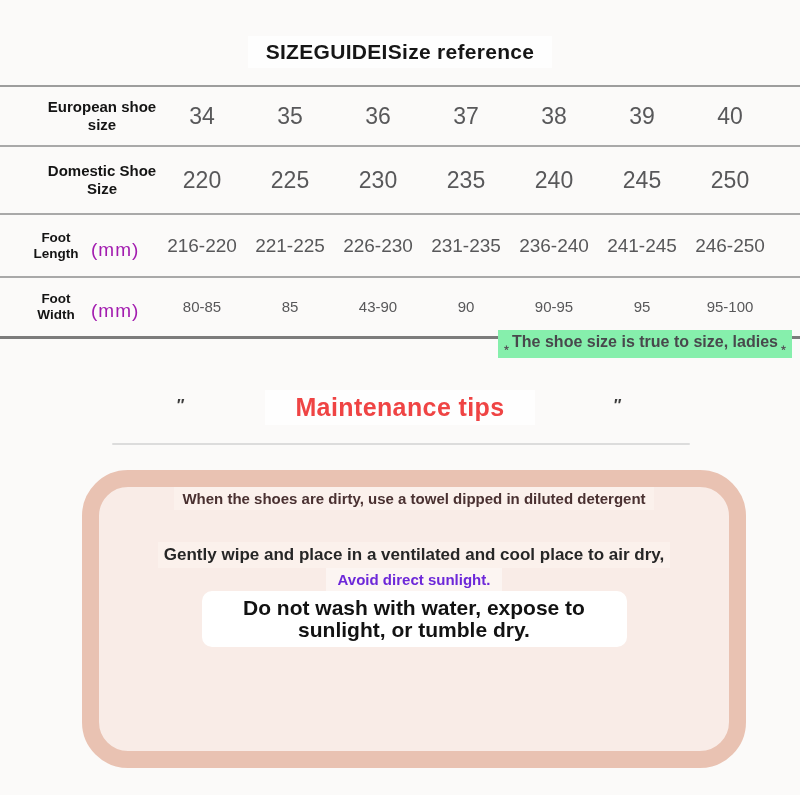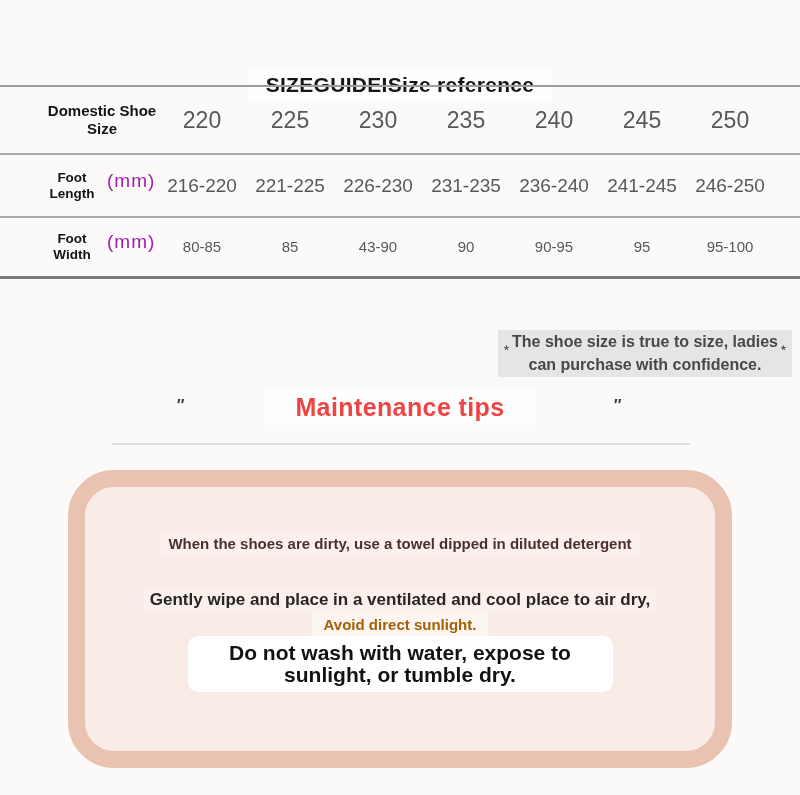--- a/index.html
+++ b/index.html
@@ -10,21 +10,20 @@
     font-family: "Liberation Sans", sans-serif;
     overflow: hidden;
   }
 
   
   .page-title {
     position: absolute;
     top: 36px; left: 0;
     width: 100%;
     text-align: center;
-    margin-top: 33px;
   }
   .page-title span {
     display: inline-block;
     background: #fefefe;
     padding: 4px 18px;
     font-size: 21px;
     font-weight: bold;
     color: #161616;
     letter-spacing: 0.3px;
   }
@@ -57,23 +56,23 @@
   .lbl-wide {
     padding-left: 44px;
     font-size: 15px;
     font-weight: bold;
     color: #141414;
     line-height: 18px;
     width: 160px;
   }
   .lbl-flex {
     display: flex;
-    align-items: flex-start;
+    align-items: flex-end;
     gap: 9px;
-    padding-left: 46px;
+    padding-left: 30px;
   }
   .lbl-small {
     font-size: 13.5px;
     font-weight: bold;
     color: #141414;
     line-height: 15.5px;
     width: 52px;
   }
   .lbl-unit {
     font-size: 19px;
@@ -83,21 +82,21 @@
   }
   tr.r1 td.val, tr.r2 td.val { font-size: 23px; }
   tr.r3 td.val { font-size: 19px; }
   tr.r4 td.val { font-size: 15px; }
 
   
   .fit-note {
     position: absolute;
     top: 330px; left: 498px;
     width: 294px;
-    background: #e5e5e5;
+    background: #86efac;
     text-align: center;
     font-size: 16px;
     font-weight: bold;
     color: #48484c;
     line-height: 19px;
     padding: 2px 0 3px 0;
   }
   .fit-note .star {
     font-size: 9px;
     color: #55555a;
@@ -137,27 +136,26 @@
     position: absolute;
     top: 443px; left: 112px;
     width: 578px; height: 2px;
     background: #dcdcdc;
     border-radius: 1px;
   }
 
   
   .care-box {
     position: absolute;
-    left: 68px; top: 470px;
+    left: 82px; top: 470px;
     width: 664px; height: 298px;
     border: 17px solid var(--accent-border, #e9c2b2);
     background: var(--accent-fill, #f9ece7);
     border-radius: 46px;
     text-align: center;
-    padding-top: 45px;
   }
   .care-box p { margin: 0; }
   .tip { font-weight: bold; }
   .tip span { display: inline-block; }
   .tip1 { margin-bottom: 21px; }
   .tip1 span {
     font-size: 15px;
     color: var(--tip1-text, #4a3131);
     background: #fbf1ec;
     padding: 3px 8px;
@@ -166,21 +164,21 @@
   .tip2 span {
     font-size: 17px;
     color: #262626;
     background: #fbf1ec;
     padding: 3px 6px;
     margin-top: 32px;
   }
   .tip3 { margin-bottom: 28px; }
   .tip3 span {
     font-size: 15px;
-    color: #a16207;
+    color: #6d28d9;
     background: #fcf5f2;
     padding: 3px 12px;
   }
   .tip4 span {
     font-size: 21px;
     color: #121212;
     line-height: 22px;
     background: #ffffff;
     border-radius: 10px;
     padding: 6px 12px;
@@ -200,20 +198,33 @@
     <col class="c-val">
       <col class="c-val">
       <col class="c-val">
       <col class="c-val">
     <col class="c-val">
       <col class="c-val">
       <col class="c-val">
     <col class="c-pad">
   </colgroup>
   <tbody>
+      <tr class="r1">
+    <td class="lbl-cell">
+      <div class="lbl-wide">European shoe size</div>
+    </td>
+    <td class="val">34</td>
+    <td class="val">35</td>
+    <td class="val">36</td>
+    <td class="val">37</td>
+    <td class="val">38</td>
+    <td class="val">39</td>
+    <td class="val">40</td>
+    <td></td>
+  </tr>
   <tr class="r2">
     <td class="lbl-cell">
       <div class="lbl-wide">Domestic Shoe Size</div>
     </td>
     <td class="val">220</td>
     <td class="val">225</td>
     <td class="val">230</td>
     <td class="val">235</td>
     <td class="val">240</td>
     <td class="val">245</td>
@@ -250,21 +261,20 @@
     <td class="val">90-95</td>
     <td class="val">95</td>
     <td class="val">95-100</td>
     <td></td>
   </tr>
 </tbody>
   </table>
 
 <div class="fit-note">
   <span class="star">⁎</span><span>The shoe size is true to size, ladies</span><span class="star">⁎</span><br>
-  <span>can purchase with confidence.</span>
 </div>
 
 <div class="mt-heading">
   <span class="quote-mark quote-left">″</span>
   <span class="heading-text">Maintenance tips</span>
   <span class="quote-mark quote-right">″</span>
 </div>
 
 <div class="mt-divider"></div>
 

